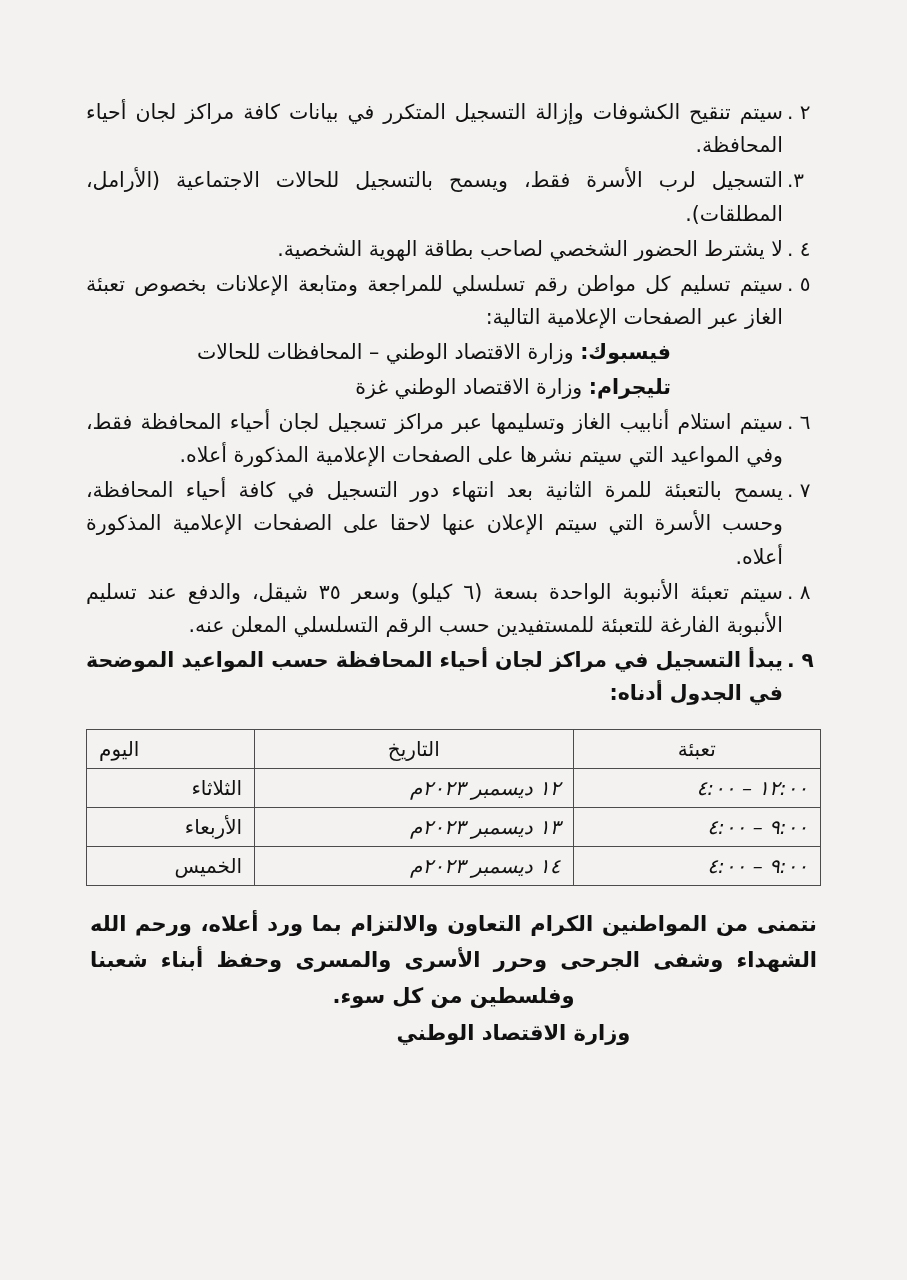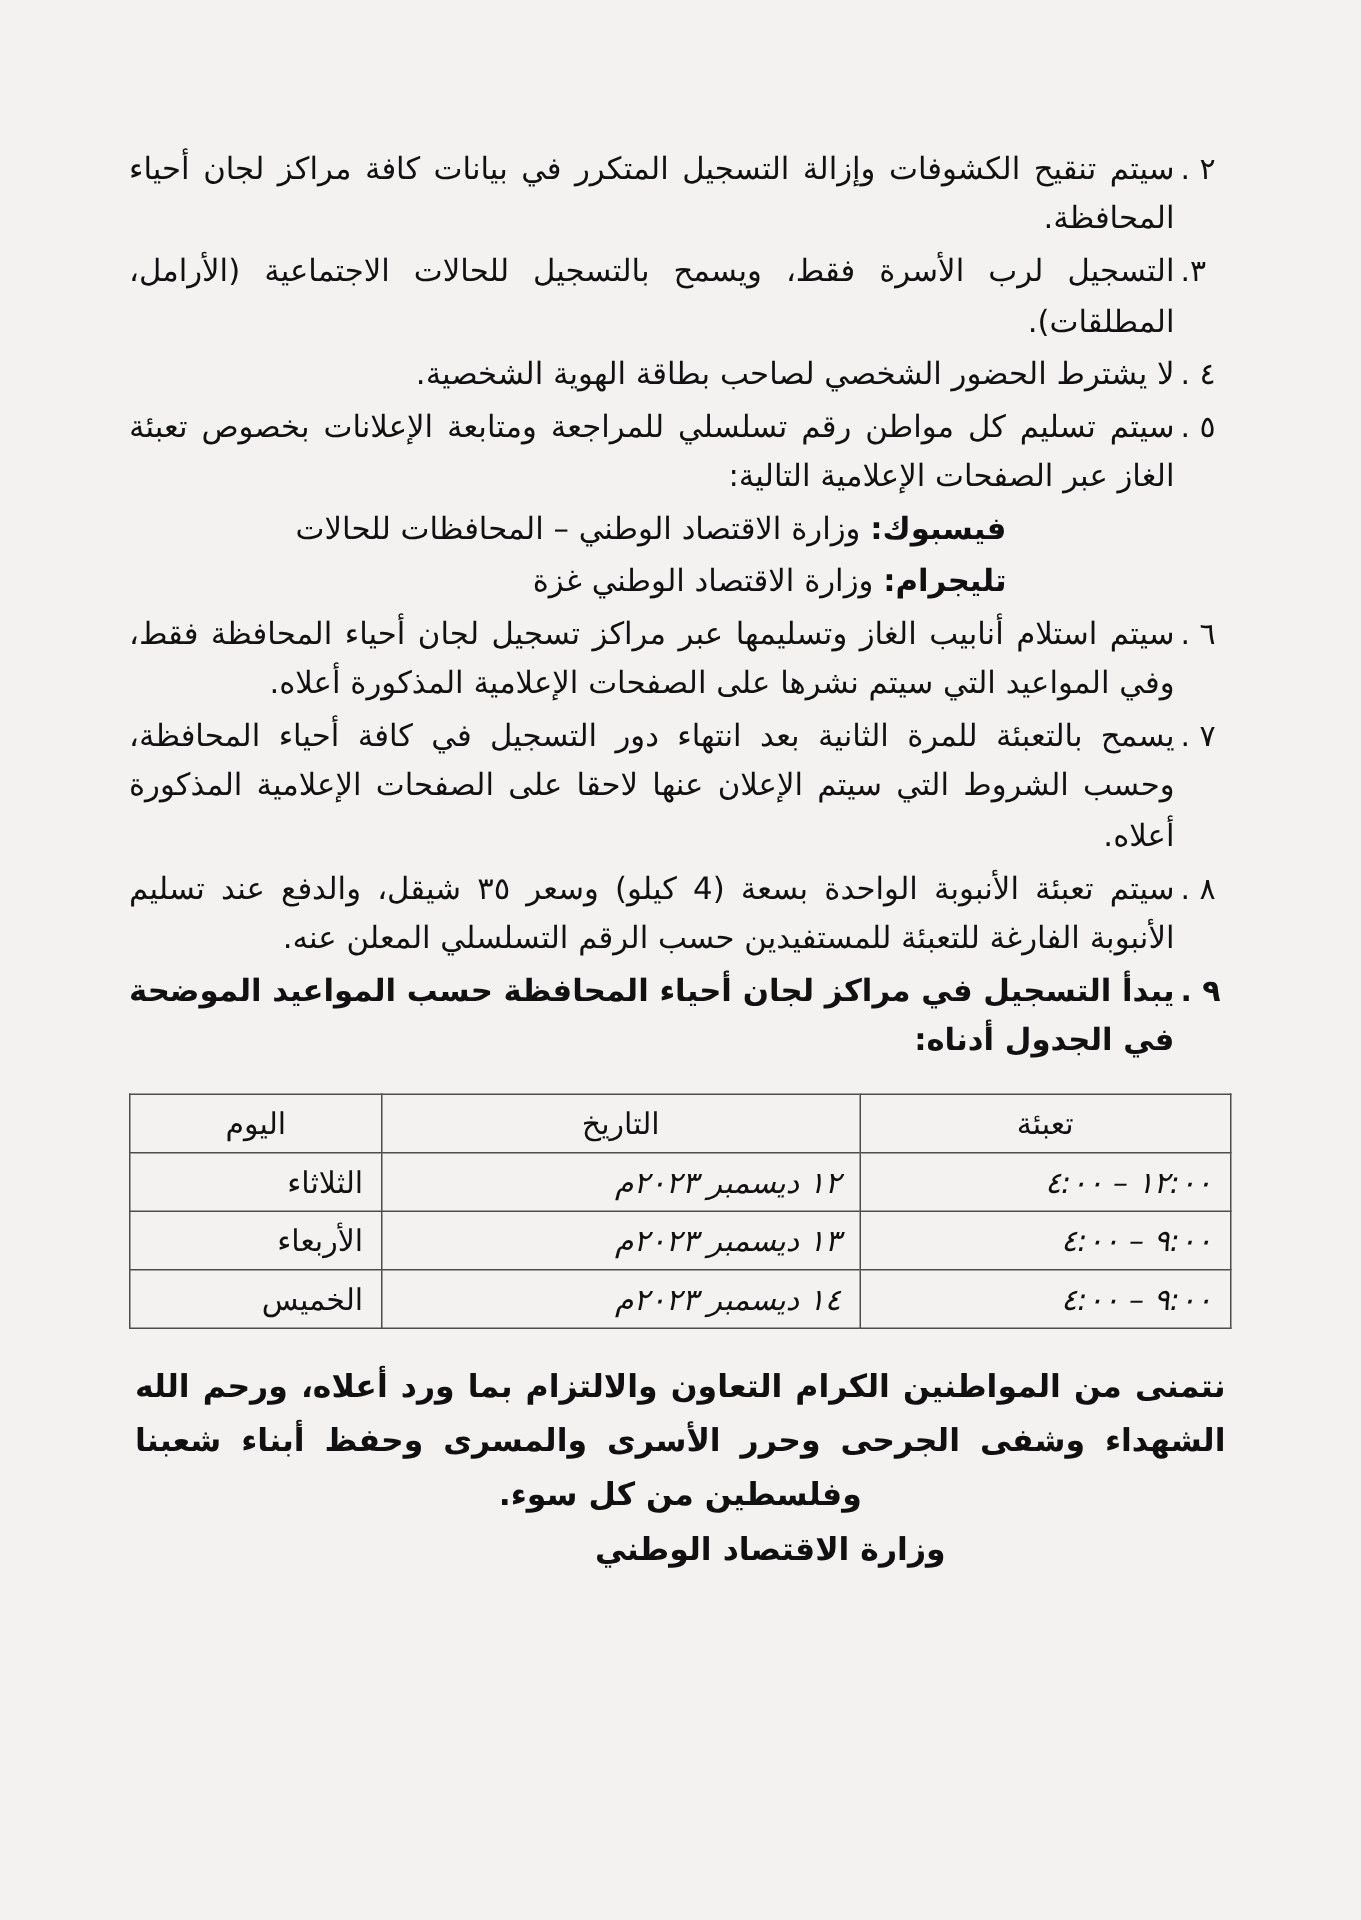--- a/index.html
+++ b/index.html
@@ -81,21 +81,21 @@
     padding: 4px 12px;
     font-size: 20px;
     height: 30px;
     color: #111;
   }
   table.schedule th {
     font-weight: normal;
     text-align: center;
   }
   table.schedule th.day-head {
-    text-align: center;
+    text-align: left;
   }
   table.schedule td.day-cell {
     text-align: right;
   }
   table.schedule td.center {
     text-align: right;
     font-style: italic;
   }
   .closing {
     margin-top: 20px;
@@ -153,25 +153,25 @@
       </div>
     </div>
 
     <ol class="numbered">
       <li>
         <span class="num">٦ .</span>
         <span class="txt">سيتم استلام أنابيب الغاز وتسليمها عبر مراكز تسجيل لجان أحياء المحافظة فقط، وفي المواعيد التي سيتم نشرها على الصفحات الإعلامية المذكورة أعلاه.</span>
       </li>
       <li>
         <span class="num">٧ .</span>
-        <span class="txt">يسمح بالتعبئة للمرة الثانية بعد انتهاء دور التسجيل في كافة أحياء المحافظة، وحسب الشروط التي سيتم الإعلان عنها لاحقا على الصفحات الإعلامية المذكورة أعلاه.</span>
+        <span class="txt">يسمح بالتعبئة للمرة الثانية بعد انتهاء دور التسجيل في كافة أحياء المحافظة، وحسب الأسرة التي سيتم الإعلان عنها لاحقا على الصفحات الإعلامية المذكورة أعلاه.</span>
       </li>
       <li>
         <span class="num">٨ .</span>
-        <span class="txt">سيتم تعبئة الأنبوبة الواحدة بسعة (4 كيلو) وسعر ٣٥ شيقل، والدفع عند تسليم الأنبوبة الفارغة للتعبئة للمستفيدين حسب الرقم التسلسلي المعلن عنه.</span>
+        <span class="txt">سيتم تعبئة الأنبوبة الواحدة بسعة (٦ كيلو) وسعر ٣٥ شيقل، والدفع عند تسليم الأنبوبة الفارغة للتعبئة للمستفيدين حسب الرقم التسلسلي المعلن عنه.</span>
       </li>
       <li class="bolded">
         <span class="num">٩ .</span>
         <span class="txt">يبدأ التسجيل في مراكز لجان أحياء المحافظة حسب المواعيد الموضحة في الجدول أدناه:</span>
       </li>
     </ol>
 
     <table class="schedule">
       <thead>
         <tr>

